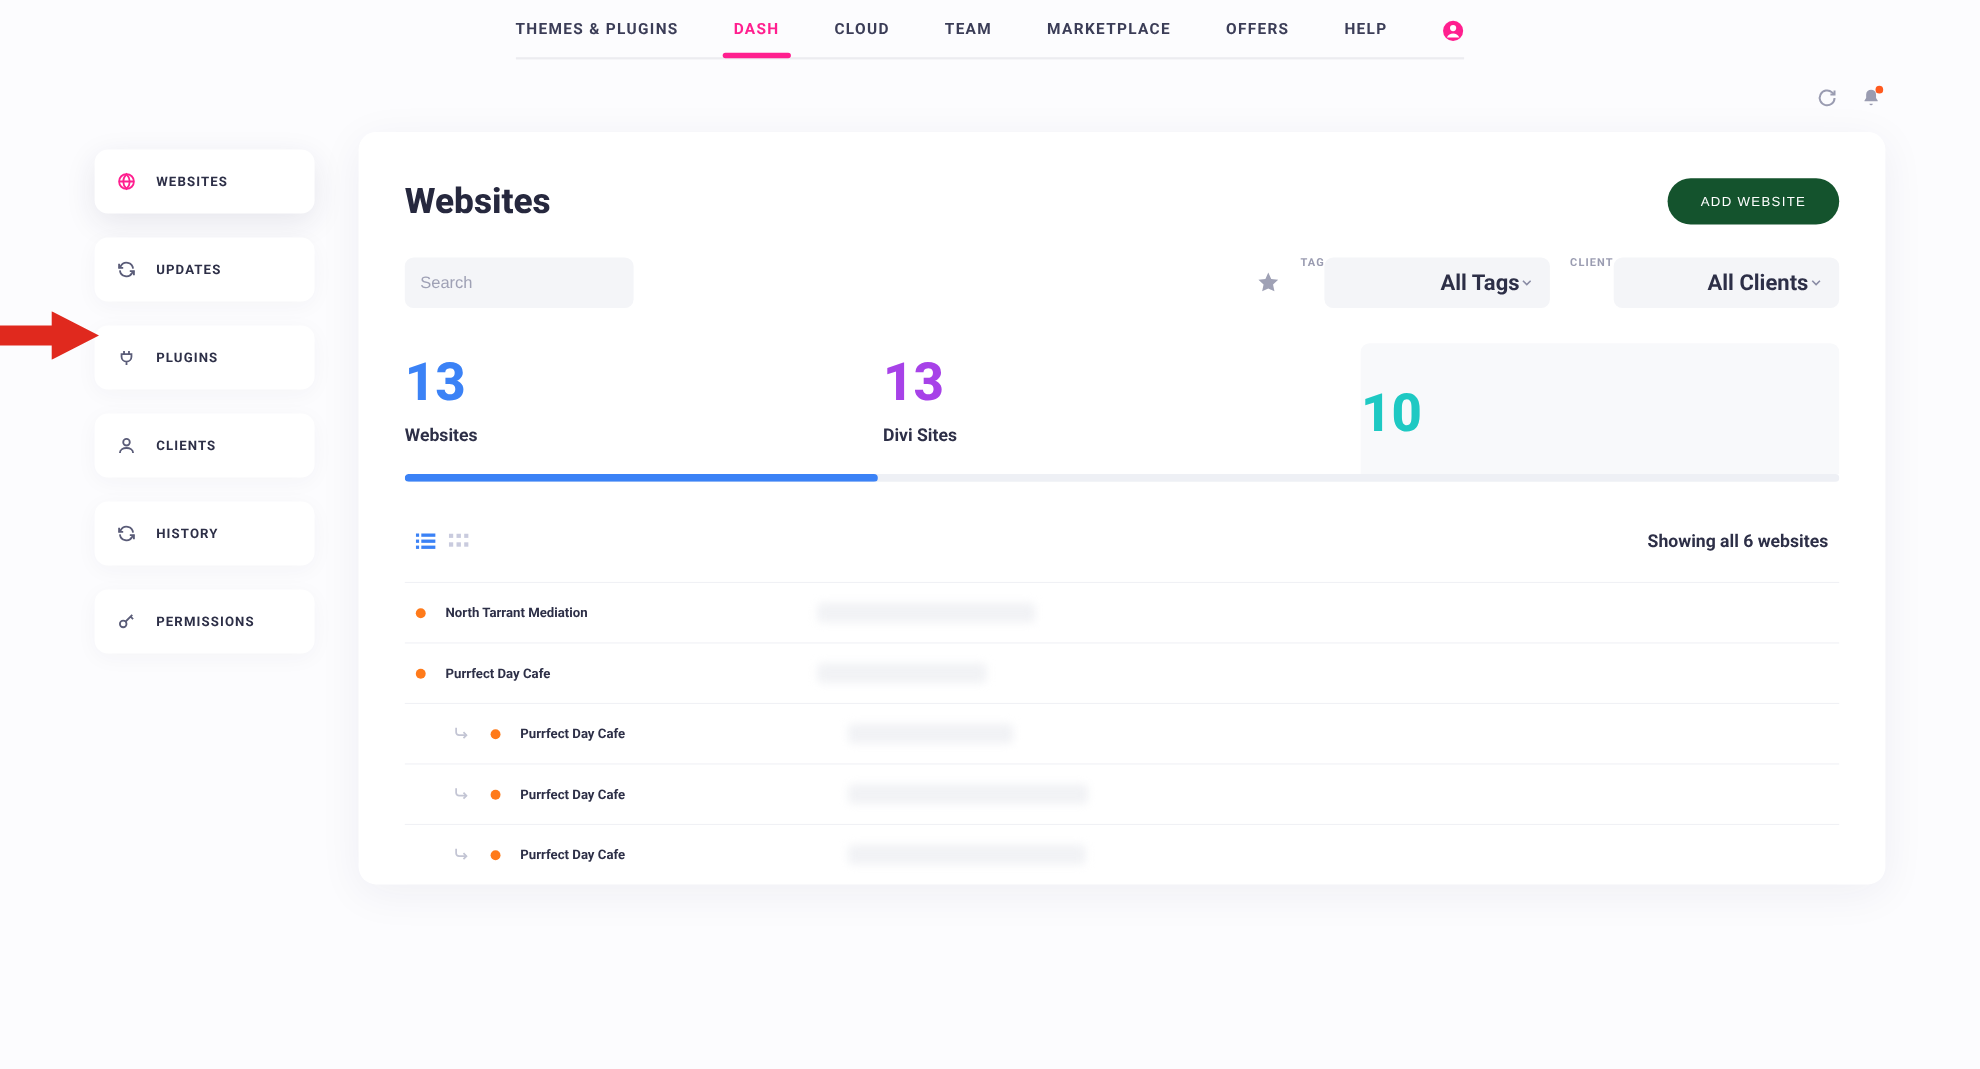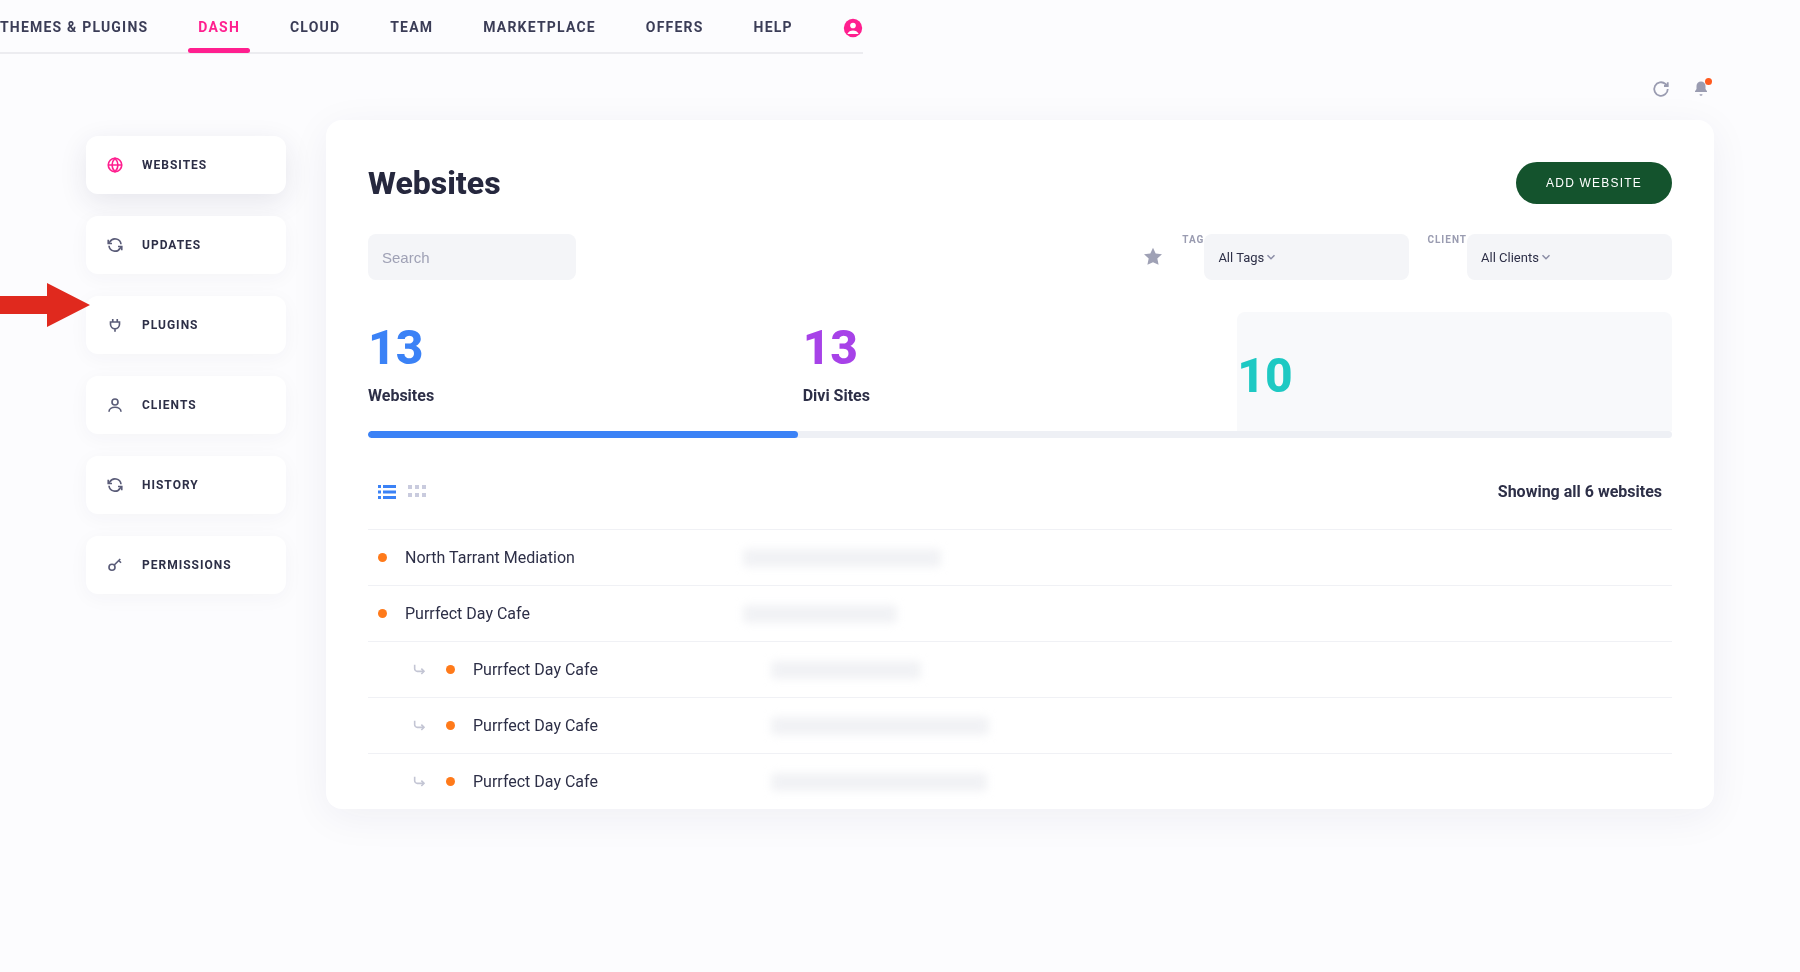--- a/index.html
+++ b/index.html
@@ -9,21 +9,21 @@
   color: #2a2b3d;
   width: 1800px;
   height: 972px;
   overflow: hidden;
 }
 
 
 .topnav {
   display: flex;
   align-items: center;
-  justify-content: flex-start;
+  justify-content: center;
   gap: 50px;
   padding: 18px 0 0 0;
   position: relative;
   width: 100%;
 }
 .topnav-inner {
   display: flex;
   align-items: center;
   gap: 50px;
   border-bottom: 2px solid #ececf0;
@@ -186,26 +186,26 @@
   letter-spacing: 1px;
   color: #9a9cb1;
 }
 .select {
   width: 205px;
   height: 46px;
   background: #f4f5f8;
   border: none;
   border-radius: 8px;
   padding: 0 14px;
-  font-size: 13px;
+  font-size: 20px;
   color: #2d2f47;
-  font-weight: 400;
-  display: flex;
-  align-items: center;
-  justify-content: flex-start;
+  font-weight: 700;
+  display: flex;
+  align-items: center;
+  justify-content: flex-end;
   cursor: pointer;
 }
 .select .chev { color: #8a8ca5; width: 14px; height: 14px; }
 
 
 .stats-row {
   display: flex;
   margin-top: 32px;
 }
 .stat {
@@ -264,22 +264,22 @@
   margin-left: 34px;
   margin-right: 0;
 }
 .status-dot {
   width: 9px; height: 9px;
   border-radius: 50%;
   background: #ff7a1a;
   flex-shrink: 0;
 }
 .site-name {
-  font-size: 16px;
-  font-weight: 400;
+  font-size: 12px;
+  font-weight: 700;
   color: #2d2f47;
   width: 320px;
 }
 .site-name.child { width: 280px; }
 .site-url {
   height: 18px;
   background: #f1f2f5;
   border-radius: 4px;
   flex: 0 0 auto;
   filter: blur(4px);

